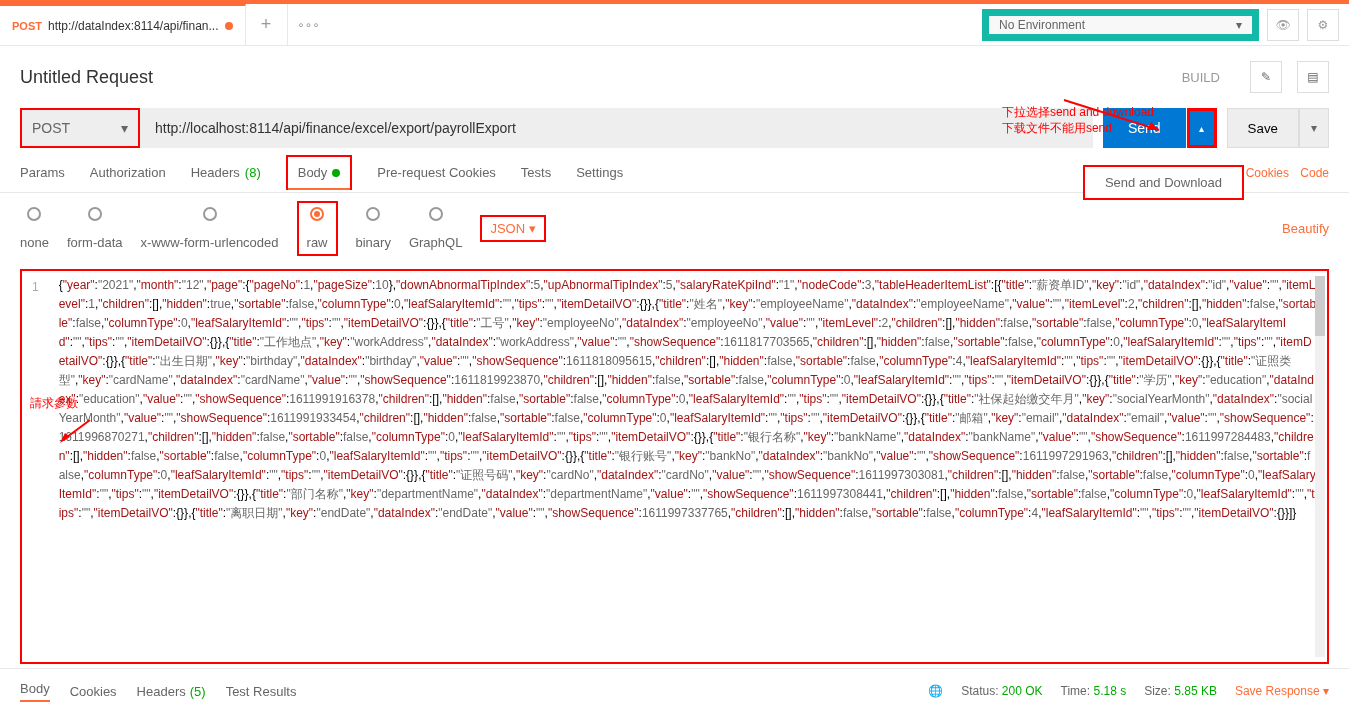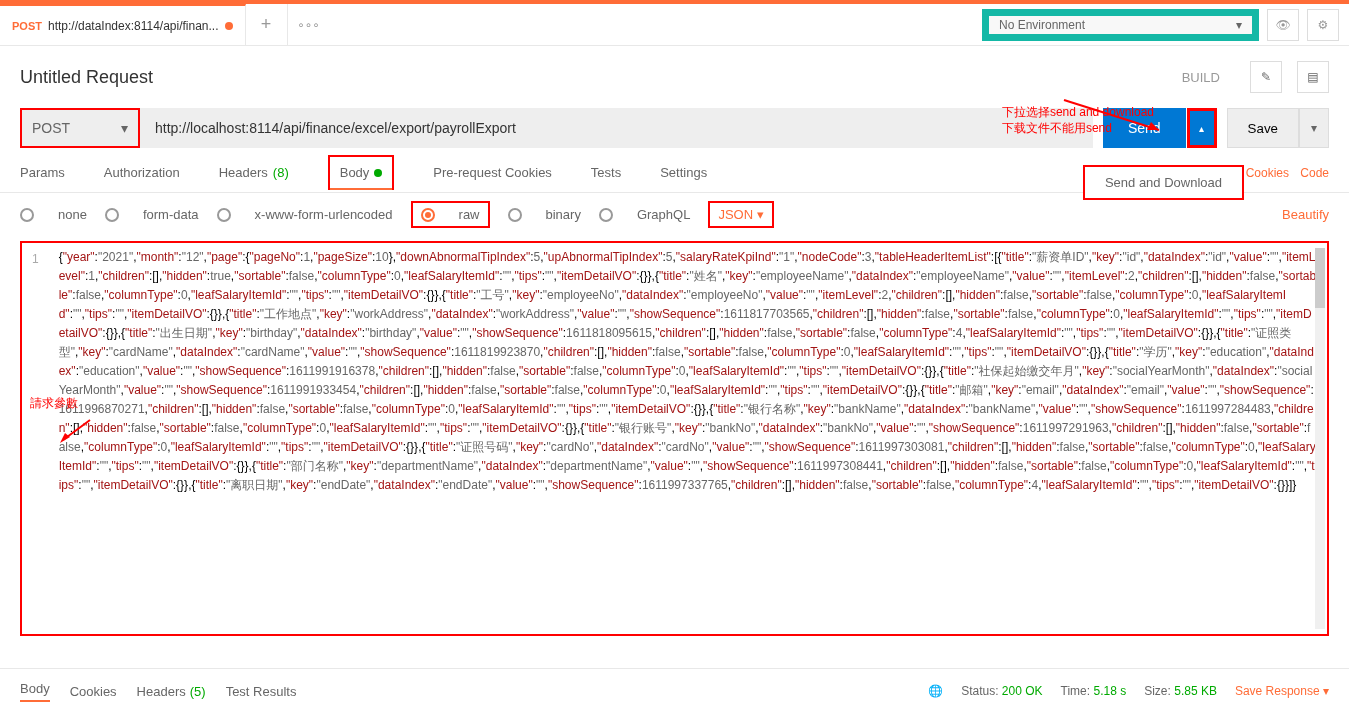--- a/index.html
+++ b/index.html
@@ -27,30 +27,30 @@
 .url-row{display:flex;align-items:center;padding:0 20px;gap:0;margin-bottom:5px;}
 .method-select{width:120px;height:40px;border:2px solid #ff0000;background:#eee;display:flex;align-items:center;padding:0 10px;justify-content:space-between;font-size:14px;}
 .url-input{flex:1;height:40px;background:#eee;border:none;padding:0 15px;font-size:14px;color:#333;}
 .send-group{display:flex;margin-left:10px;}
 .send-btn{height:40px;padding:0 25px;background:#0078d4;color:#fff;border:none;font-size:14px;display:flex;align-items:center;}
 .send-dropdown{width:30px;height:40px;background:#0078d4;border:3px solid #ff0000;display:flex;align-items:center;justify-content:center;margin-left:1px;}
 .send-dropdown::after{content:"▴";color:#fff;font-size:10px;}
 .save-btn{height:40px;padding:0 20px;background:#eee;border:1px solid #ddd;display:flex;align-items:center;margin-left:10px;}
 .save-dd{width:30px;height:40px;background:#eee;border:1px solid #ddd;display:flex;align-items:center;justify-content:center;}
 .send-download{position:absolute;right:105px;top:165px;border:2px solid #ff0000;padding:8px 20px;background:#fff;font-size:13px;z-index:10;}
-.tabs-row{display:flex;align-items:center;padding:0 20px;height:40px;border-bottom:1px solid #e8e8e8;gap:39px;position:relative;}
+.tabs-row{display:flex;align-items:center;padding:0 20px;height:40px;border-bottom:1px solid #e8e8e8;gap:25px;position:relative;}
 .req-tab{color:#666;font-size:13px;display:flex;align-items:center;gap:5px;padding:10px 0;}
 .req-tab.active{border:2px solid #ff0000;padding:8px 10px;border-bottom-color:#ff0000;position:relative;}
 .req-tab.active::after{content:"";position:absolute;bottom:-2px;left:0;right:0;height:2px;background:#ff6c37;}
 .green-badge{color:#0a0;}
 .green-dot{width:8px;height:8px;background:#0a0;border-radius:50%;}
 .cookies-link{position:absolute;right:60px;color:#ff6c37;}
 .code-link{position:absolute;right:20px;color:#ff6c37;}
 .body-row{display:flex;align-items:center;padding:8px 20px;gap:18px;position:relative;}
-.radio-opt{display:flex;align-items:center;gap:24px;color:#666;font-size:13px;}
+.radio-opt{display:flex;align-items:center;gap:14px;color:#666;font-size:13px;flex-direction:column;}
 .radio{width:14px;height:14px;border:2px solid #999;border-radius:50%;display:inline-block;}
 .radio.checked{border-color:#ff6c37;}
 .radio.checked::after{content:"";display:block;width:6px;height:6px;background:#ff6c37;border-radius:50%;margin:2px;}
 .raw-box{border:2px solid #ff0000;padding:4px 8px;}
 .json-box{border:2px solid #ff0000;padding:4px 8px;}
 .json-sel{color:#ff6c37;font-size:13px;display:flex;align-items:flex-end;gap:4px;}
 .beautify{position:absolute;right:20px;color:#ff6c37;font-size:13px;}
 .json-area{margin:5px 20px;border:2px solid #ff0000;height:395px;overflow:hidden;position:relative;background:#fff;}
 .json-content{padding:5px 10px;font-family:'Consolas',monospace;font-size:12px;line-height:19px;display:flex;}
 .line-num{color:#aaa;margin-right:20px;padding-top:2px;}

